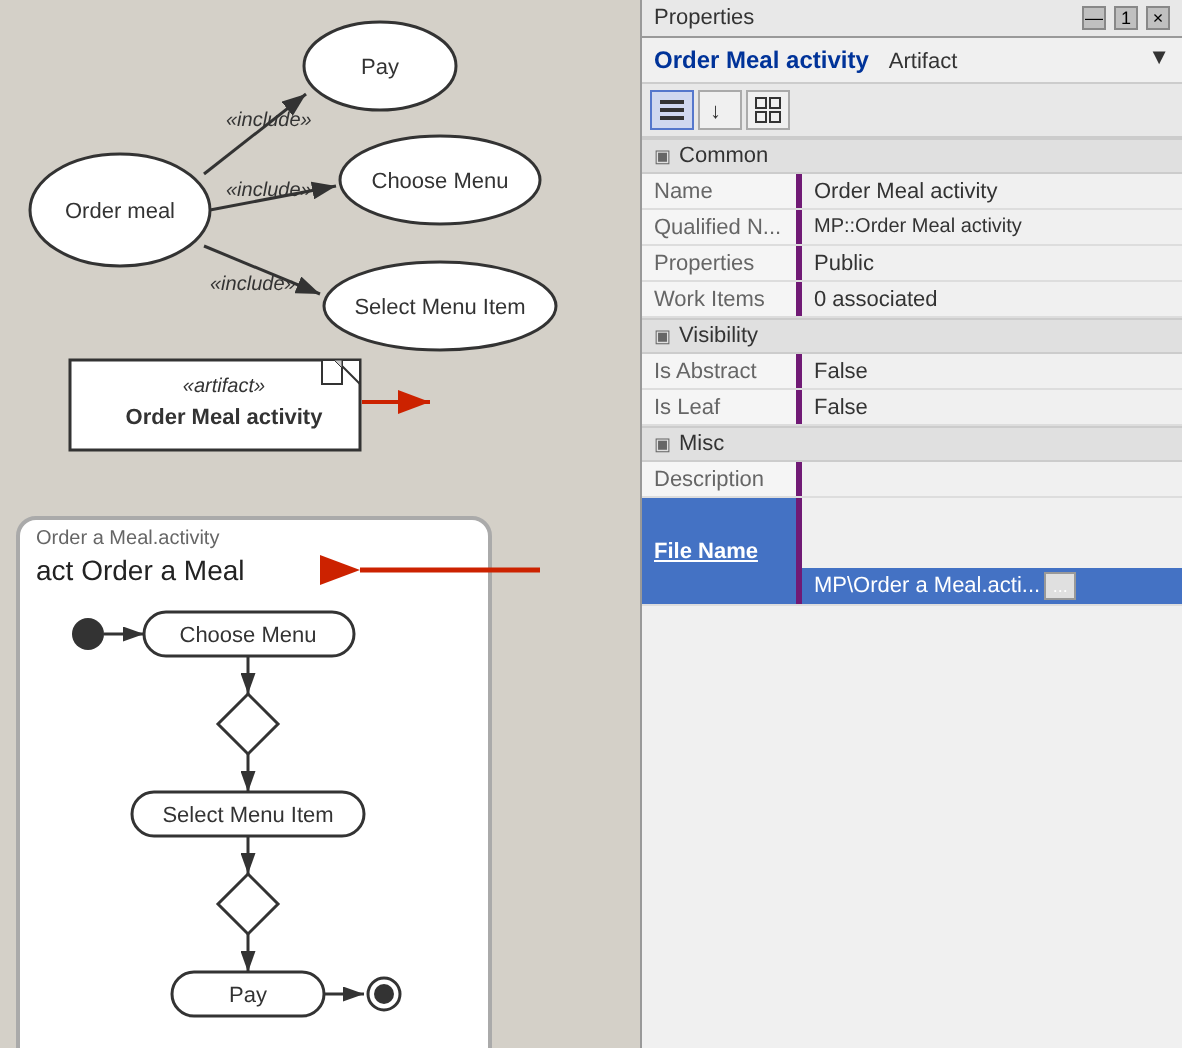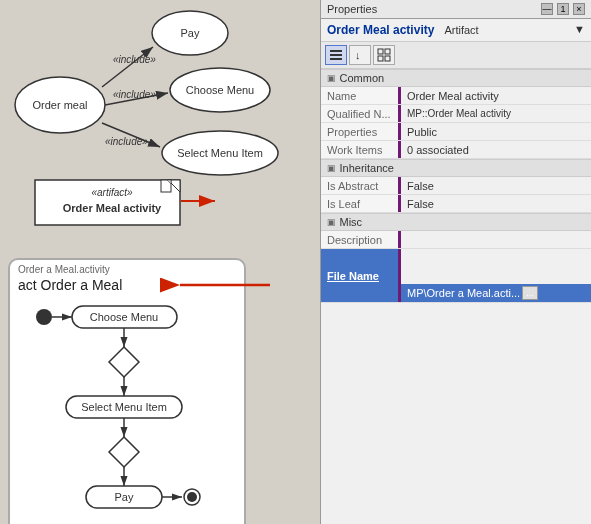--- a/index.html
+++ b/index.html
@@ -395,21 +395,21 @@
       <div class="prop-label">Properties</div>
       <div class="prop-value">Public</div>
     </div>
     <div class="prop-row">
       <div class="prop-label">Work Items</div>
       <div class="prop-value">0 associated</div>
     </div>
 
     <div class="section-header">
       <span class="section-toggle">▣</span>
-      <span>Inheritance</span>
+      <span>Visibility</span>
     </div>
 
     <div class="prop-row">
       <div class="prop-label">Is Abstract</div>
       <div class="prop-value">False</div>
     </div>
     <div class="prop-row">
       <div class="prop-label">Is Leaf</div>
       <div class="prop-value">False</div>
     </div>

